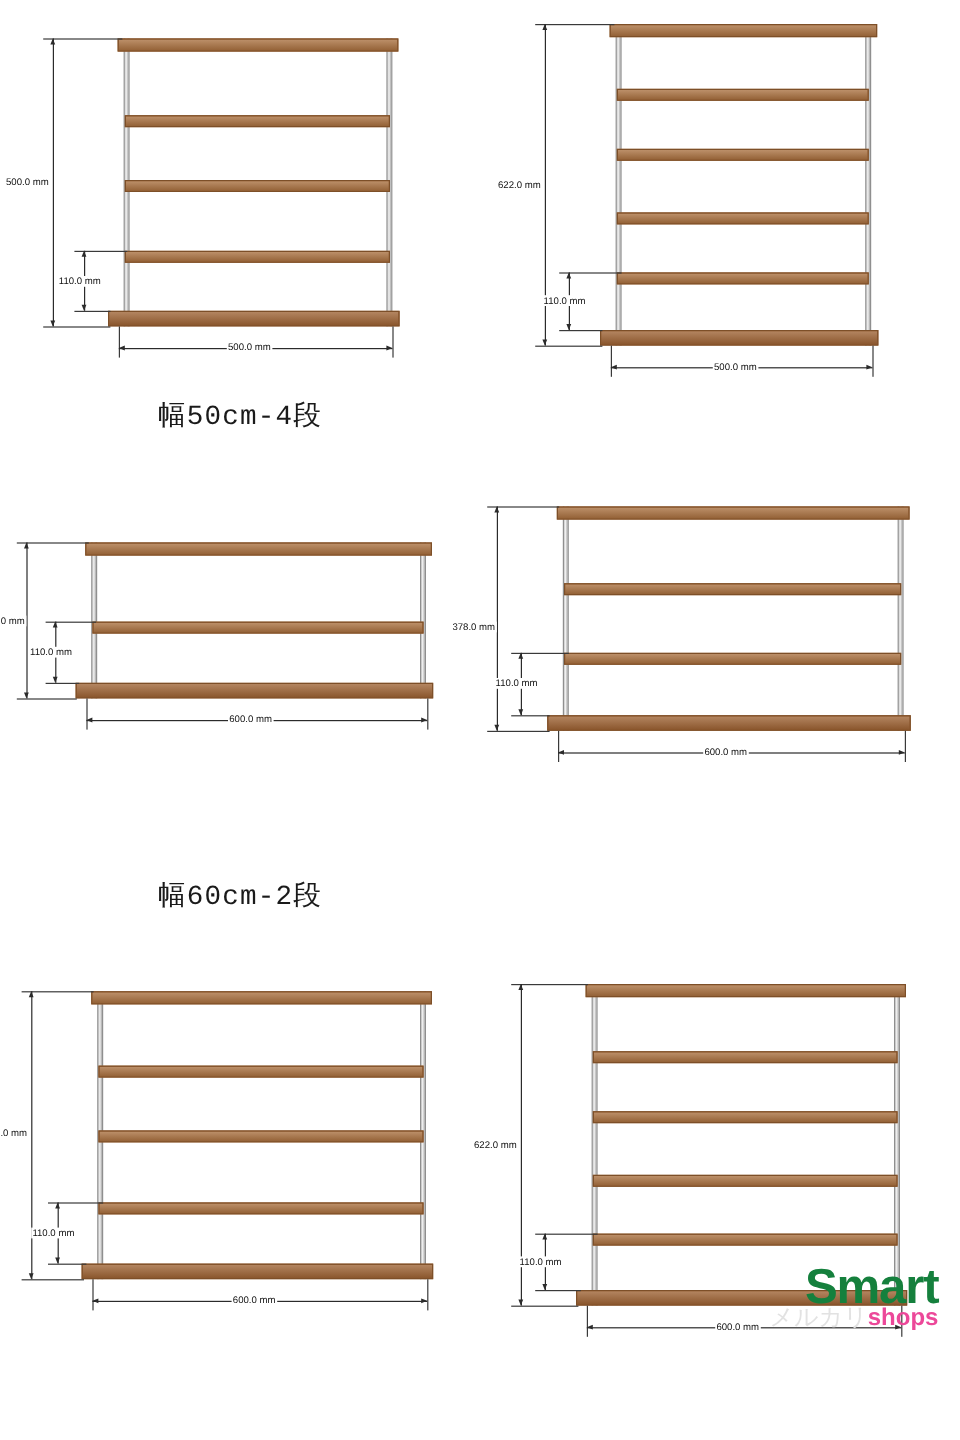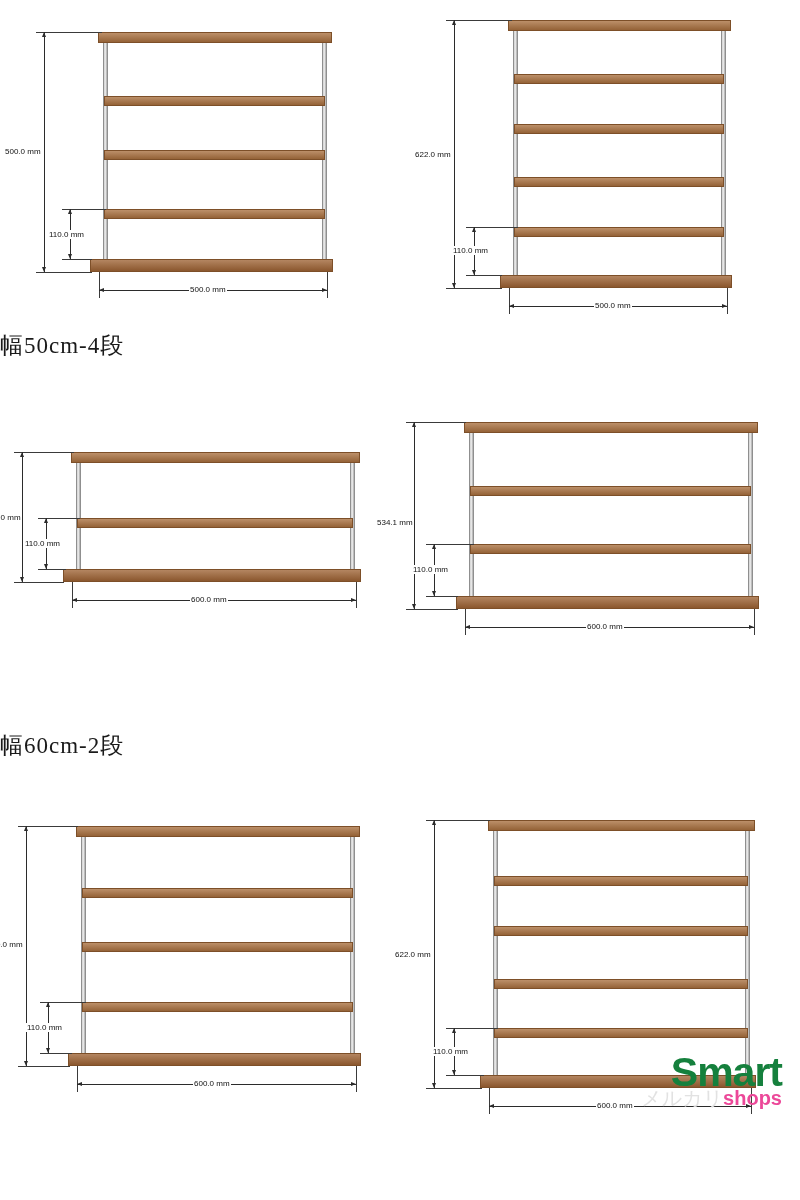--- a/index.html
+++ b/index.html
@@ -31,24 +31,25 @@
     position: absolute;
     left: 0; top: 0;
     width: 400px;
     height: 330px;
   }
   .caption {
     position: absolute;
     left: 0;
     top: 330px;
     width: 400px;
+    text-align: center;
     font-size: 23px;
     letter-spacing: 1px;
     color: #1a1a1a;
-    font-family: Liberation Serif, serif;
+    font-family: Liberation Mono, monospace;
   }
   .board {
     position: absolute;
     background: linear-gradient(180deg, #b5семь 0%, #a9703f 100%);
   }
   .board {
     background: #a9703f;
     border: 1px solid #7d4f28;
     box-sizing: border-box;
     background-image: linear-gradient(180deg, rgba(255,255,255,0.22), rgba(0,0,0,0.12));
@@ -259,21 +260,21 @@
       <div class="board" style="left:64px; top:22px; width:294px; height:11px;"></div>
       <div class="board" style="left:70px; top:86px; width:281px; height:10px;"></div>
       <div class="board" style="left:70px; top:144px; width:281px; height:10px;"></div>
       <div class="board thick" style="left:56px; top:196px; width:303px; height:13px;"></div>
 
       <div class="ext" style="left:6px; top:22px; width:60px;"></div>
       <div class="ext" style="left:6px; top:209px; width:52px;"></div>
       <div class="dim-v" style="left:14px; top:22px; height:187px;"></div>
       <div class="arrow up" style="left:11.5px; top:22px;"></div>
       <div class="arrow down" style="left:11.5px; top:204px;"></div>
-      <div class="dim-label v" style="left:-24px; top:118px;">534.1 mm</div>
+      <div class="dim-label v" style="left:-24px; top:118px;">378.0 mm</div>
 
       <div class="ext" style="left:26px; top:144px; width:48px;"></div>
       <div class="ext" style="left:26px; top:196px; width:32px;"></div>
       <div class="dim-v" style="left:34px; top:144px; height:52px;"></div>
       <div class="arrow up" style="left:31.5px; top:144px;"></div>
       <div class="arrow down" style="left:31.5px; top:191px;"></div>
       <div class="dim-label v" style="left:12px; top:165px;">110.0 mm</div>
 
       <div class="ext-v" style="left:65px; top:209px; height:26px;"></div>
       <div class="ext-v" style="left:354px; top:209px; height:26px;"></div>

